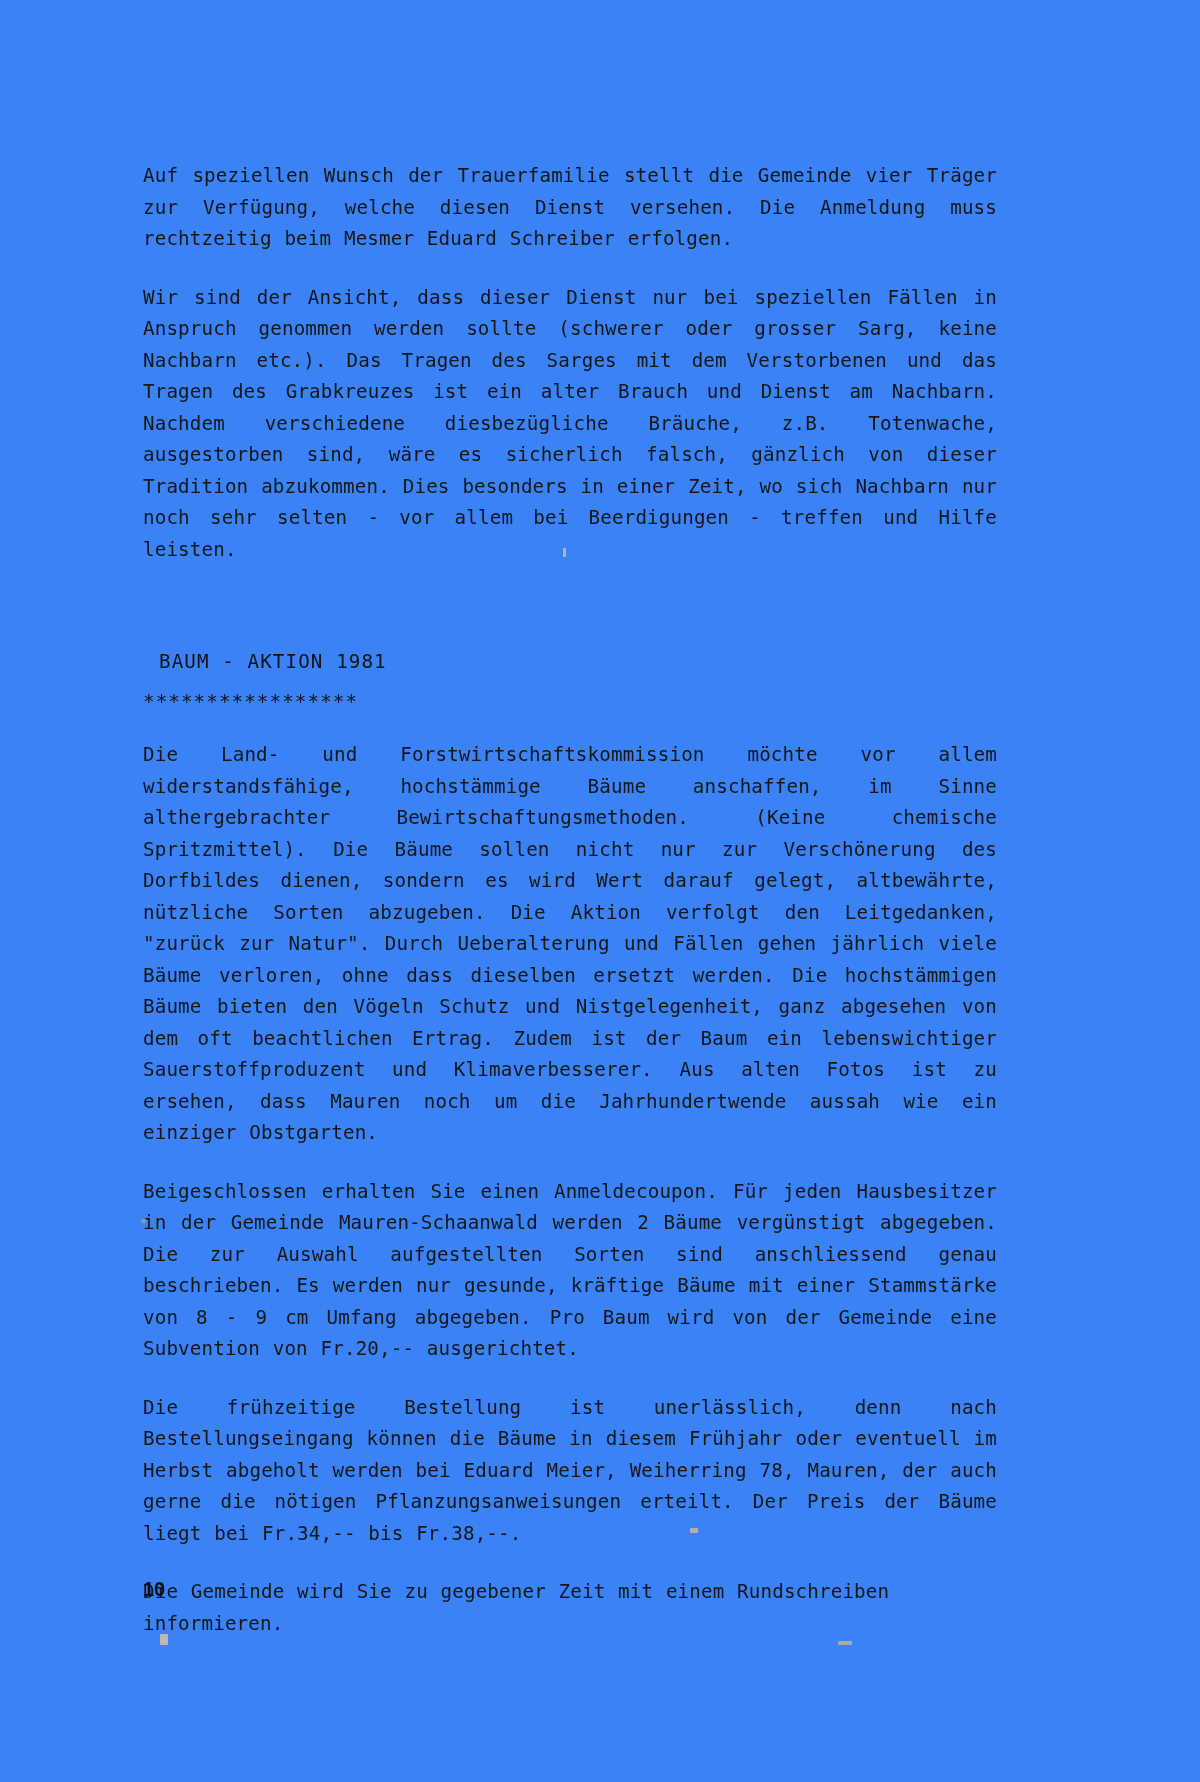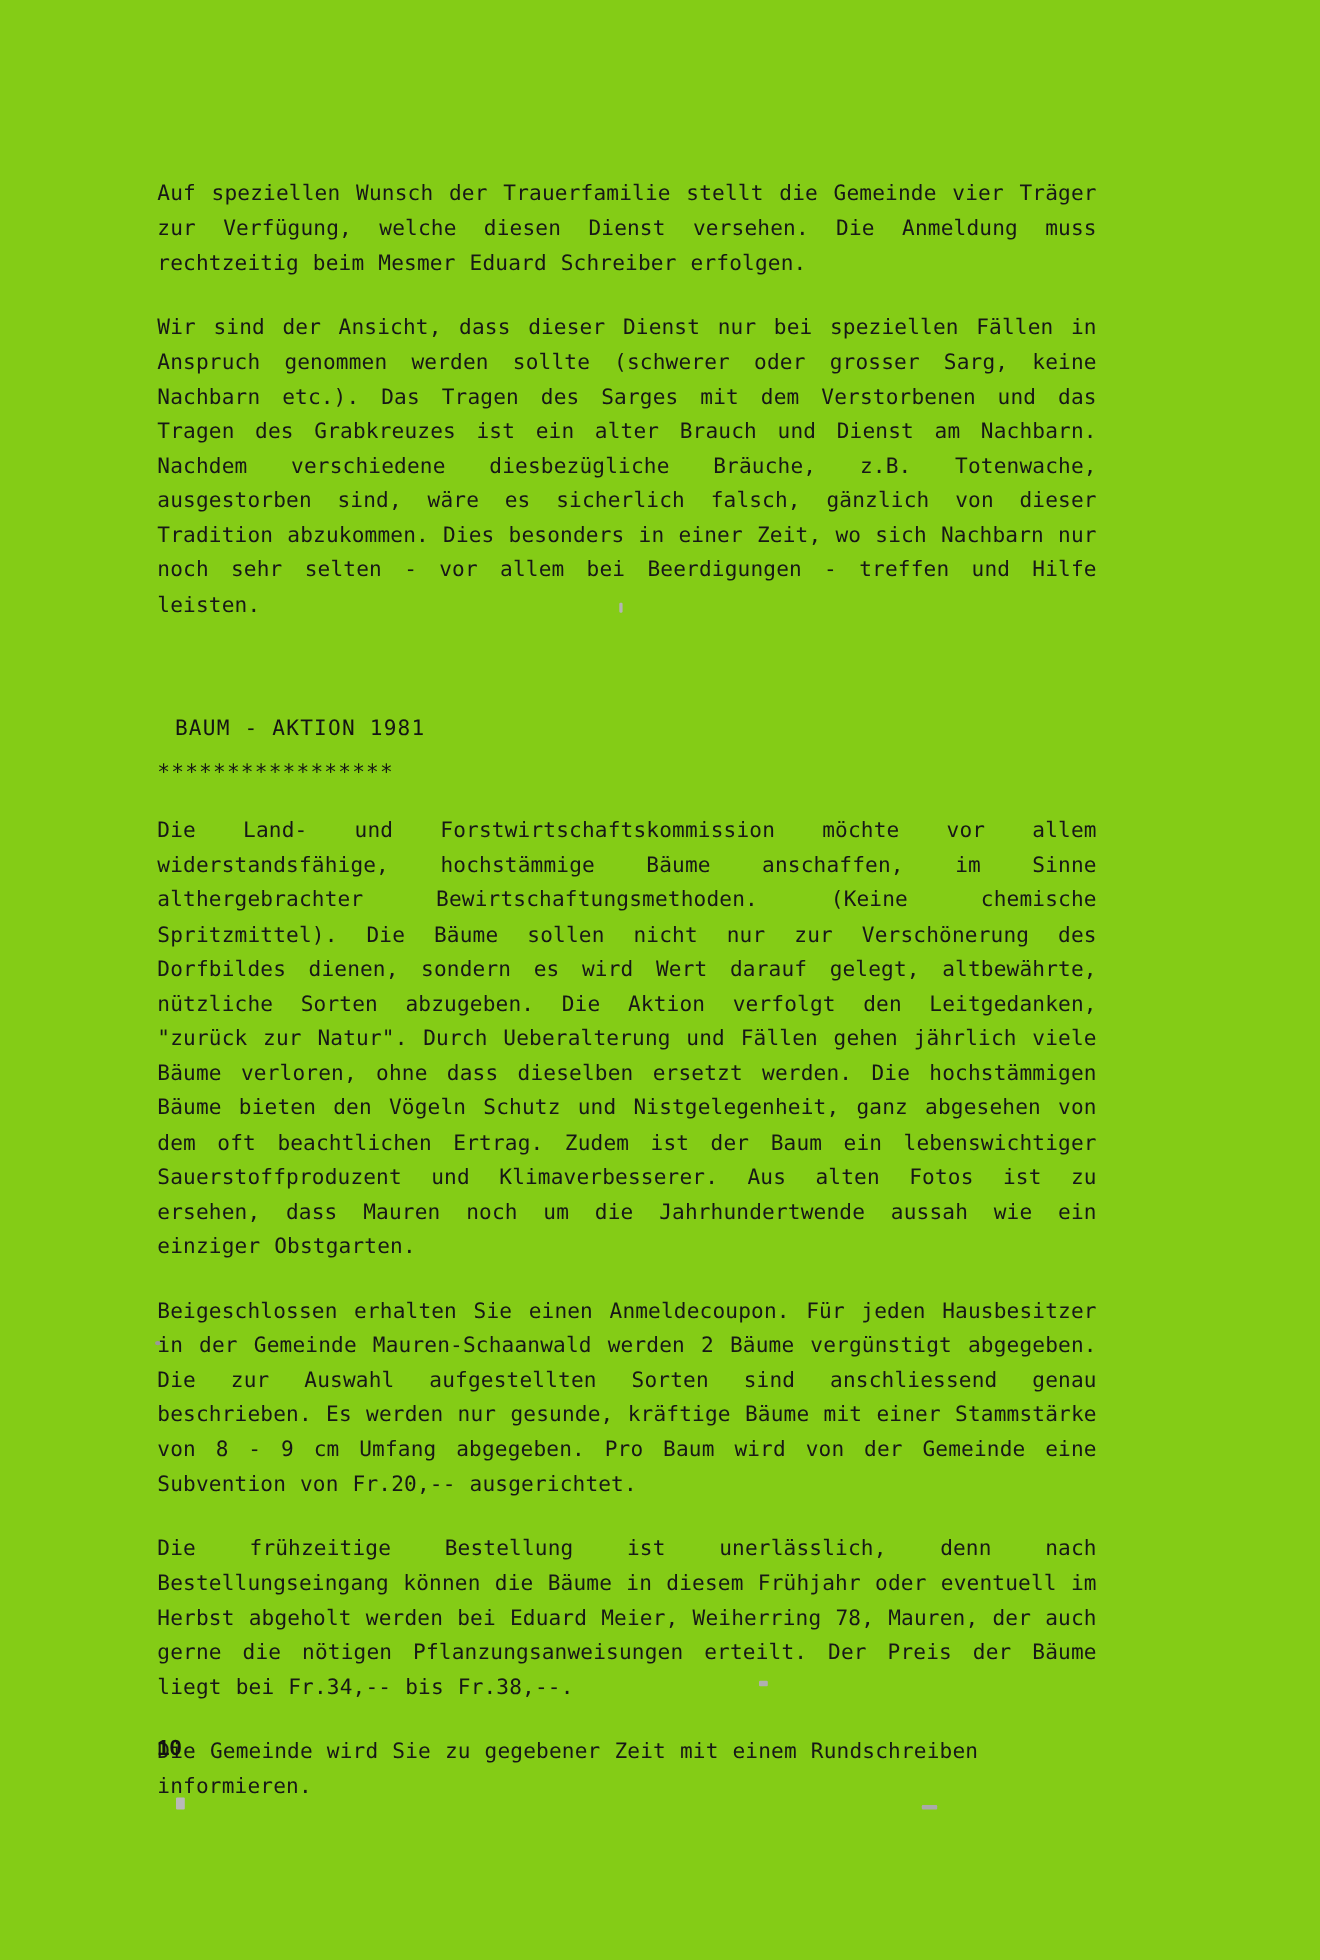--- a/index.html
+++ b/index.html
@@ -4,21 +4,21 @@
 <style>
   html, body {
     margin: 0;
     padding: 0;
     background: #ffffff;
   }
   .page {
     position: relative;
     width: 1200px;
     height: 1782px;
-    background: #84cc16;
+    background: #3b82f6;
     margin: 0 auto;
     overflow: hidden;
   }
   .content {
     position: absolute;
     left: 143px;
     top: 160px;
     width: 854px;
   }
   .para {

